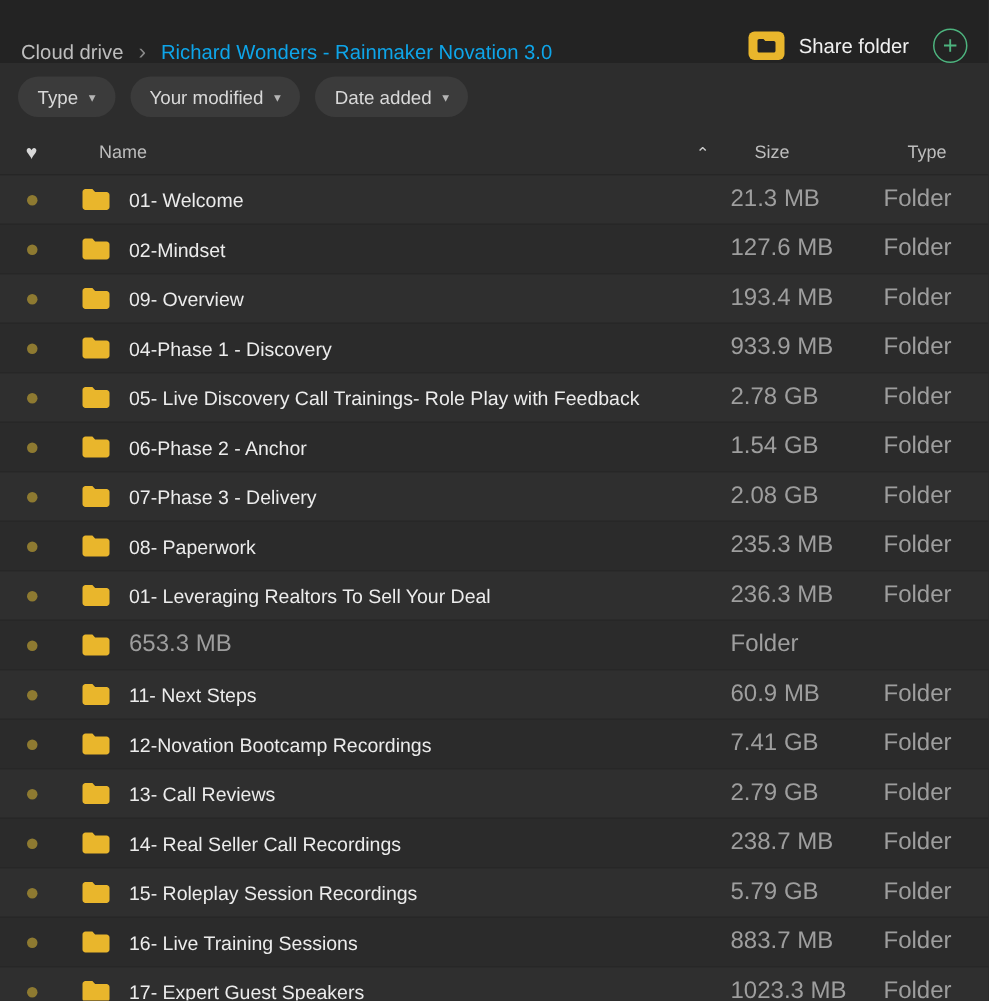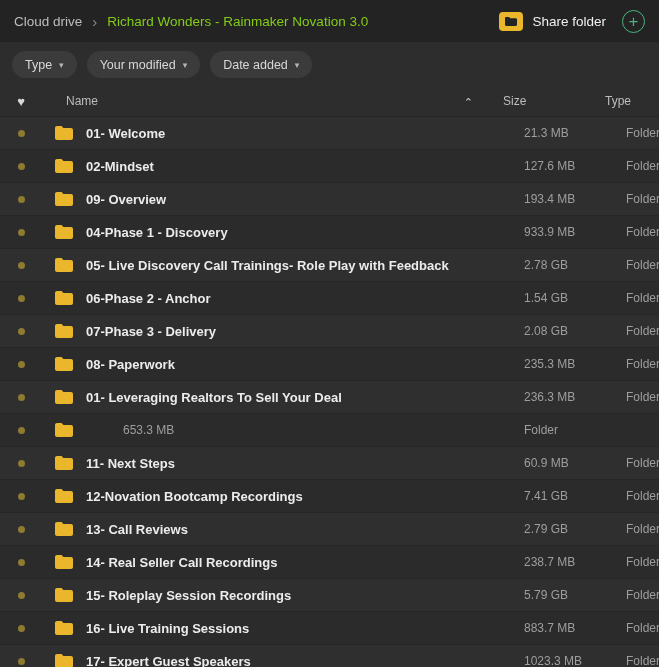--- a/index.html
+++ b/index.html
@@ -6,28 +6,28 @@
   body{
     width:659px;height:667px;overflow:hidden;
     background:#2d2d2d;
     font-family:"Liberation Sans", sans-serif;
     color:#e6e6e6;
     -webkit-font-smoothing:antialiased;
   }
   
   .topbar{
     height:42px;background:#232323;
-    display:flex;align-items:center;
+    display:flex;align-items:flex-end;
     padding:0 14px;box-sizing:border-box;
     justify-content:space-between;
   }
   .breadcrumb{display:flex;align-items:center;gap:10px;font-size:13.5px;min-width:0;}
   .crumb-root{color:#bdbdbd;cursor:pointer;white-space:nowrap;}
   .crumb-sep{color:#8a8a8a;font-size:15px;line-height:1;}
-  .crumb-current{color:#84cc16;white-space:nowrap;}
+  .crumb-current{color:#0ea5e9;white-space:nowrap;}
   .topbar-right{display:flex;align-items:center;gap:16px;}
   .share-btn{display:flex;align-items:center;gap:9px;cursor:pointer;margin-left:16px;}
   .share-icon{
     width:24px;height:19px;background:#e9b62c;border-radius:4px;
     display:flex;align-items:center;justify-content:center;
   }
   .share-label{font-size:13.5px;color:#f0f0f0;white-space:nowrap;}
   .add-btn{
     width:23px;height:23px;border:1.6px solid #4db37e;border-radius:50%;
     display:flex;align-items:center;justify-content:center;
@@ -64,22 +64,22 @@
     display:grid;grid-template-columns:42px 44px 1fr 102px 70px;
     align-items:center;height:32px;
     border-bottom:1px solid #272727;
     cursor:pointer;
   }
   .row:nth-child(odd){background:#2f2f2f;}
   .row:nth-child(even){background:#2b2b2b;}
   .dot-cell{display:flex;justify-content:center;}
   .fav-dot{width:7px;height:7px;border-radius:50%;background:#8e7a31;}
   .icon-cell{display:flex;justify-content:flex-start;padding-left:12px;}
-  .cell-name{font-size:13px;color:#ececec;white-space:nowrap;overflow:hidden;text-overflow:ellipsis;font-weight:bold;}
-  .cell-size,.cell-type{font-size:12px;color:#9e9e9e;white-space:nowrap;margin-left:37px;}
+  .cell-name{font-size:13px;color:#ececec;white-space:nowrap;overflow:hidden;text-overflow:ellipsis;}
+  .cell-size,.cell-type{font-size:16px;color:#9e9e9e;white-space:nowrap;}
   svg{display:block;}
 </style>
 </head>
 <body>
 
 <div class="topbar">
   <div class="breadcrumb">
     <span class="crumb-root">Cloud drive</span>
     <span class="crumb-sep">›</span>
     <span class="crumb-current">Richard Wonders - Rainmaker Novation 3.0</span>

